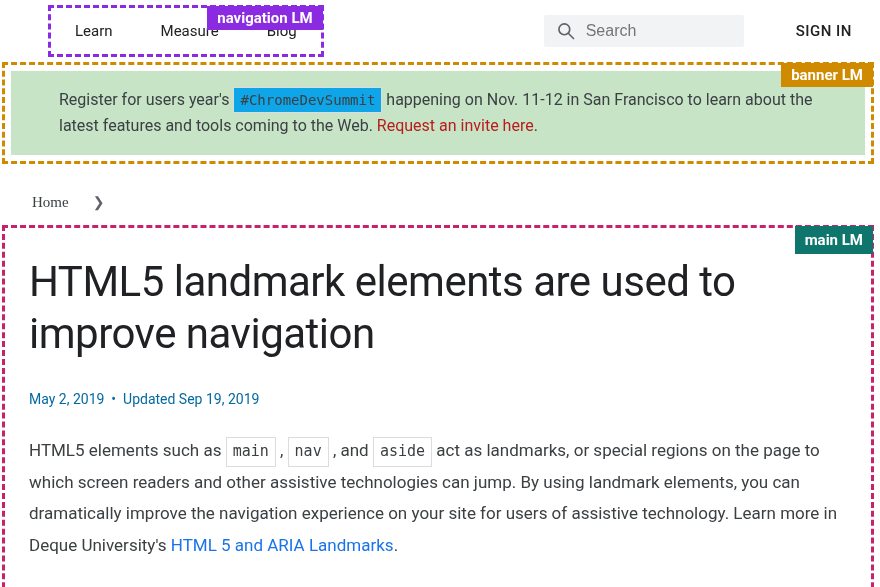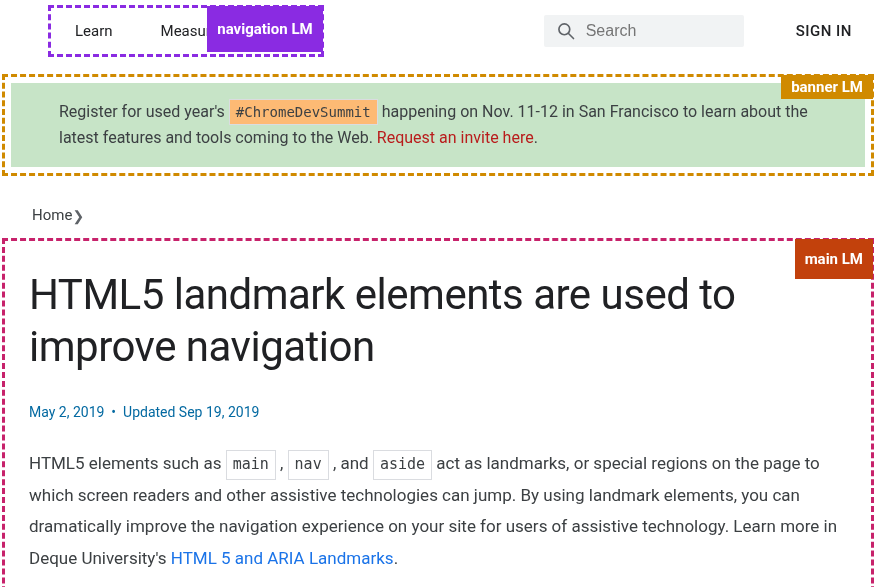--- a/index.html
+++ b/index.html
@@ -36,79 +36,79 @@
     border-top-width:3px;
     margin-left: 20px;
   }
   .nav-wrap .lm-tag {
     position: absolute;
     top: -2px; right: -2px;
     background: #8a2be2;
     color: #fff;
     font-size: 15px;
     font-weight: 700;
-    padding: 14px 10px;
+    padding: 3px 10px;
   }
   .nav-item { font-size: 15px; color:#202124; }
   .search-wrap {
     margin-left: auto;
     display:flex; align-items:center;
     background:#f1f3f4;
     height:32px; width:200px;
     padding:0 12px; gap:10px;
     border-radius:2px;
   }
   .search-wrap input {
     border:none; background:transparent; outline:none;
     font-size:16px; color:#5f6368; width:100%;
   }
   .search-icon svg{display:block;}
   .signin { font-size:15px; font-weight:500; letter-spacing:0.5px; margin-left:12px; }
   
   .banner-wrap {
     position: relative;
     border:3px dashed #d08a00;
-    margin: 12px 6px 0 2px;
+    margin: 0 6px 0 2px;
   }
   .banner-wrap .lm-tag{
     position:absolute; top:-2px; right:-2px;
     background:#d08a00; color:#fff;
     font-size:15px; font-weight:700; padding:3px 10px;
   }
   .banner-inner {
     background:#c7e4c7;
     margin:6px;
     padding:16px 48px;
     font-size:16px; color:#3c4043; line-height:1.6;
   }
   .banner-inner .tag-chip{
-    display:inline-block; background:#fdba74;
+    display:inline-block; background:#0ea5e9;
     border:1px solid #dadce0;
     padding:1px 6px; font-family: ui-monospace, Menlo, Consolas, monospace;
     font-size:14px; color:#3c4043;
   }
   .banner-inner a{ color:#b91c1c; text-decoration:none;}
   
   .breadcrumb{
-    display:flex; gap:0; align-items:flex-end;
+    display:flex; gap:24px; align-items:flex-end;
     padding: 30px 32px 14px;
-    font-size:15px; color:#3c4043;
+    font-size:15px; color:#3c4043;font-family:Liberation Serif, serif;
   }
   .breadcrumb .chev{ color:#5f6368; font-size:14px;}
   
   .main-wrap{
     position:relative;
     border:3px dashed #c7226b;
     margin:0 6px 0 2px;
     padding: 28px 24px 60px;
   }
   .main-wrap .lm-tag{
     position:absolute; top:-2px; right:-2px;
-    background:#c2410c; color:#fff;
-    font-size:15px; font-weight:700; padding:11px 10px;
+    background:#0f766e; color:#fff;
+    font-size:15px; font-weight:700; padding:5px 10px;
   }
   h1{
     font-weight:400;
     font-size:42px;
     line-height:1.25;
     letter-spacing:-0.5px;
     color:#202124;
     margin-bottom:30px;
   }
   .dateline{ font-size:14px; color:#0369a1; margin-bottom:28px;}
@@ -147,21 +147,21 @@
     </span>
     <input type="text" placeholder="Search" style="">
   </div>
 
   <div class="signin">SIGN IN</div>
 </div>
 
 <div class="banner-wrap">
   <span class="lm-tag">banner LM</span>
   <div class="banner-inner">
-    <span>Register for used year's </span>
+    <span>Register for users year's </span>
     <span class="tag-chip">#ChromeDevSummit</span>
     <span> happening on Nov. 11-12 in San Francisco to learn about the latest features and tools coming to the Web. </span>
     <a href="#">Request an invite here</a><span>.</span>
   </div>
 </div>
 
 <div class="breadcrumb">
   <span>Home</span>
   <span class="chev">❯</span>
 </div>

